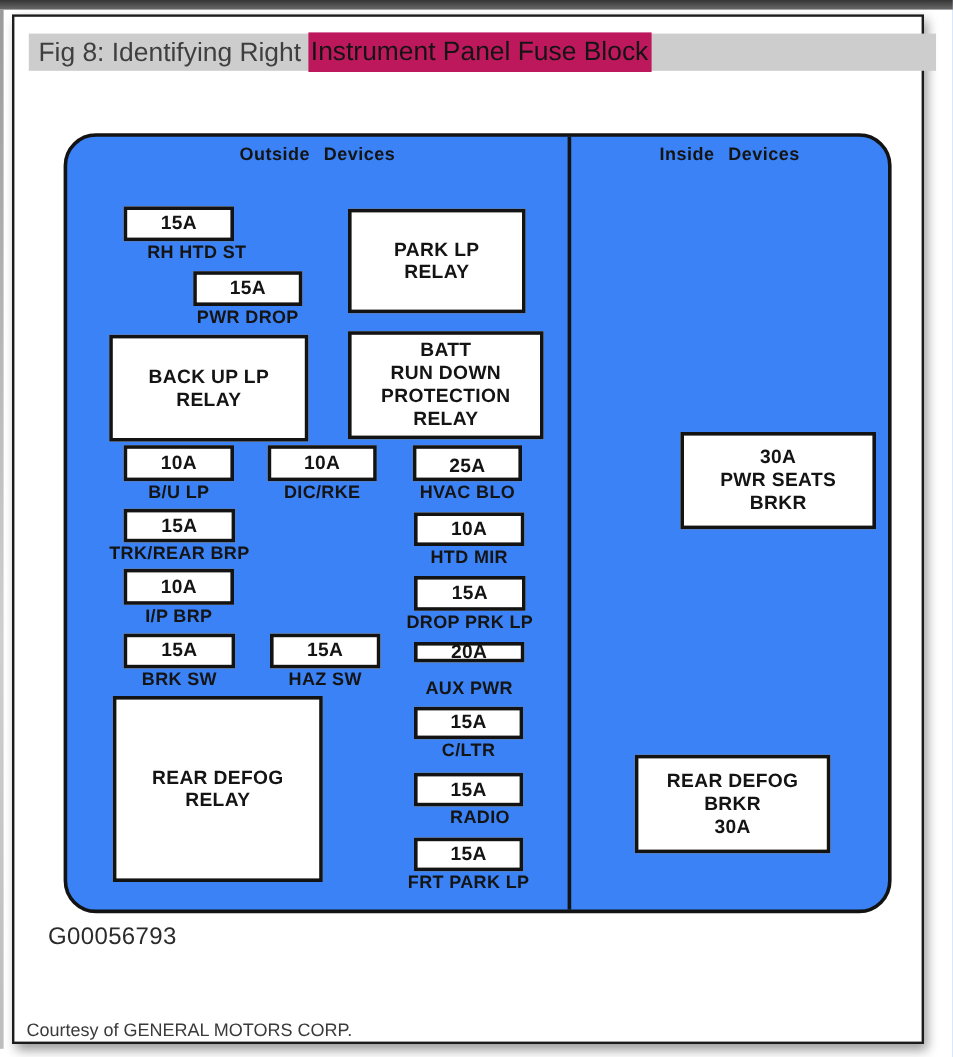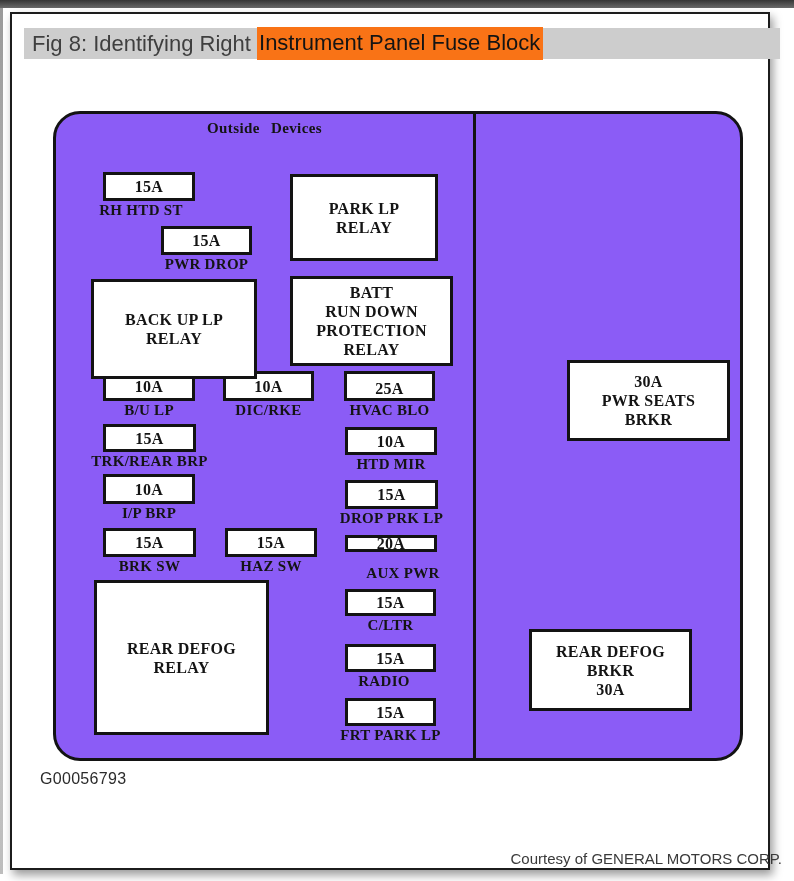--- a/index.html
+++ b/index.html
@@ -20,27 +20,26 @@
     border:2px solid #1c1c1c;background:#ffffff;box-sizing:border-box;
     box-shadow:3px 5px 9px rgba(0,0,0,0.40);
   }
   .title-bar{
     position:absolute;left:12px;top:14px;width:756px;height:31px;
     background:#cdcdcd;display:flex;align-items:center;
     padding-left:8px;box-sizing:border-box;
     font-size:22px;font-weight:400;color:#3f3f3f;white-space:pre;
   }
   .title-highlight{
-    background:#f97316;color:#141414;padding:3px 3px 4px 2px;
+    background:#be185d;color:#141414;padding:3px 3px 4px 2px;
   }
   .diagram{
     position:absolute;left:41px;top:97px;width:690px;height:650px;
     border:3px solid #131313;border-radius:27px;box-sizing:border-box;
-    background:#8b5cf6;
-    font-family:Liberation Serif, serif;
+    background:#3b82f6;
   }
   .divider{
     position:absolute;left:417px;top:0;width:3px;height:644px;background:#131313;
   }
   .section-label{
     position:absolute;top:6px;text-align:center;
     font-weight:bold;font-size:15px;color:#141414;
     letter-spacing:0.4px;word-spacing:7px;
   }
   .section-label.outside{left:0;width:417px;}
@@ -52,45 +51,46 @@
     font-weight:bold;font-size:16px;color:#141414;
     text-align:center;line-height:19px;letter-spacing:0.3px;
   }
   .fuse-label{
     position:absolute;transform:translateX(-50%);
     font-weight:bold;font-size:15px;color:#141414;
     text-align:center;white-space:nowrap;letter-spacing:0.3px;
   }
   .figure-code{
     position:absolute;left:28px;top:756px;
-    font-size:16px;color:#2b2b2b;letter-spacing:0.3px;
+    font-size:20px;color:#2b2b2b;letter-spacing:0.3px;
   }
   .credit{
-    position:absolute;left:10px;top:836px;width:760px;text-align:right;
+    position:absolute;left:10px;top:836px;width:760px;text-align:left;
     font-size:15px;color:#3a3a3a;
   }
 </style>
 </head>
 <body>
 
 <div class="top-bar"></div>
 <div class="left-edge"></div>
 
 <div class="page-frame">
   <div class="title-bar">
     <span>Fig 8: Identifying Right </span><span class="title-highlight">Instrument Panel Fuse Block</span>
   </div>
 
   <div class="diagram">
     <div class="divider"></div>
     <div class="section-label outside">Outside Devices</div>
+    <div class="section-label inside">Inside Devices</div>
   <div class="block" style="left: 47px; top: 58px; width: 92px; height: 29px;">
         <span>15A</span>
       </div>
-      <div class="fuse-label" style="left: 85px; top: 88px; text-align: center;">RH HTD ST</div>
+      <div class="fuse-label" style="left: 108px; top: 88px; text-align: center;">RH HTD ST</div>
       <div class="block" style="left: 105px; top: 112px; width: 91px; height: 29px;">
         <span>15A</span>
       </div>
       <div class="fuse-label" style="left: 150.5px; top: 142px;">PWR DROP</div>
       <div class="block" style="left: 47px; top: 257px; width: 92px; height: 30px;">
         <span>10A</span>
       </div>
       <div class="fuse-label" style="left: 93px; top: 288px;">B/U LP</div>
       <div class="block" style="left: 167px; top: 257px; width: 91px; height: 30px;">
         <span>10A</span>
@@ -120,38 +120,38 @@
         <span>15A</span>
       </div>
       <div class="fuse-label" style="left: 93.5px; top: 444px;">BRK SW</div>
       <div class="block" style="left: 169px; top: 414px; width: 92px; height: 29px;">
         <span>15A</span>
       </div>
       <div class="fuse-label" style="left: 215px; top: 444px;">HAZ SW</div>
       <div class="block" style="left: 289px; top: 421px; width: 92px; height: 17px;">
         <span>20A</span>
       </div>
-      <div class="fuse-label" style="left: 335px; top: 451px; margin-left: 12px;">AUX PWR</div>
+      <div class="fuse-label" style="left: 335px; top: 451px;">AUX PWR</div>
       <div class="block" style="left: 289px; top: 475px; width: 91px; height: 27px;">
         <span>15A</span>
       </div>
       <div class="fuse-label" style="left: 334.5px; top: 503px;">C/LTR</div>
       <div class="block" style="left: 289px; top: 530px; width: 91px; height: 28px;">
         <span>15A</span>
       </div>
-      <div class="fuse-label" style="left: 328px; top: 559px;">RADIO</div>
+      <div class="fuse-label" style="left: 344px; top: 559px;">RADIO</div>
       <div class="block" style="left: 289px; top: 584px; width: 91px; height: 28px;">
         <span>15A</span>
       </div>
       <div class="fuse-label" style="left: 334.5px; top: 613px;">FRT PARK LP</div>
       <div class="block" style="left: 234px; top: 60px; width: 148px; height: 87px;">
         <div>PARK LP</div>
         <div>RELAY</div>
       </div>
-      <div class="block" style="left: 35px; top: 165px; width: 166px; height: 100px;">
+      <div class="block" style="left: 35px; top: 165px; width: 166px; height: 89px;">
         <div>BACK UP LP</div>
         <div>RELAY</div>
       </div>
       <div class="block" style="left: 234px; top: 162px; width: 163px; height: 90px;">
         <div>BATT</div>
         <div>RUN DOWN</div>
         <div>PROTECTION</div>
         <div>RELAY</div>
       </div>
       <div class="block" style="left: 38px; top: 466px; width: 175px; height: 155px;">

